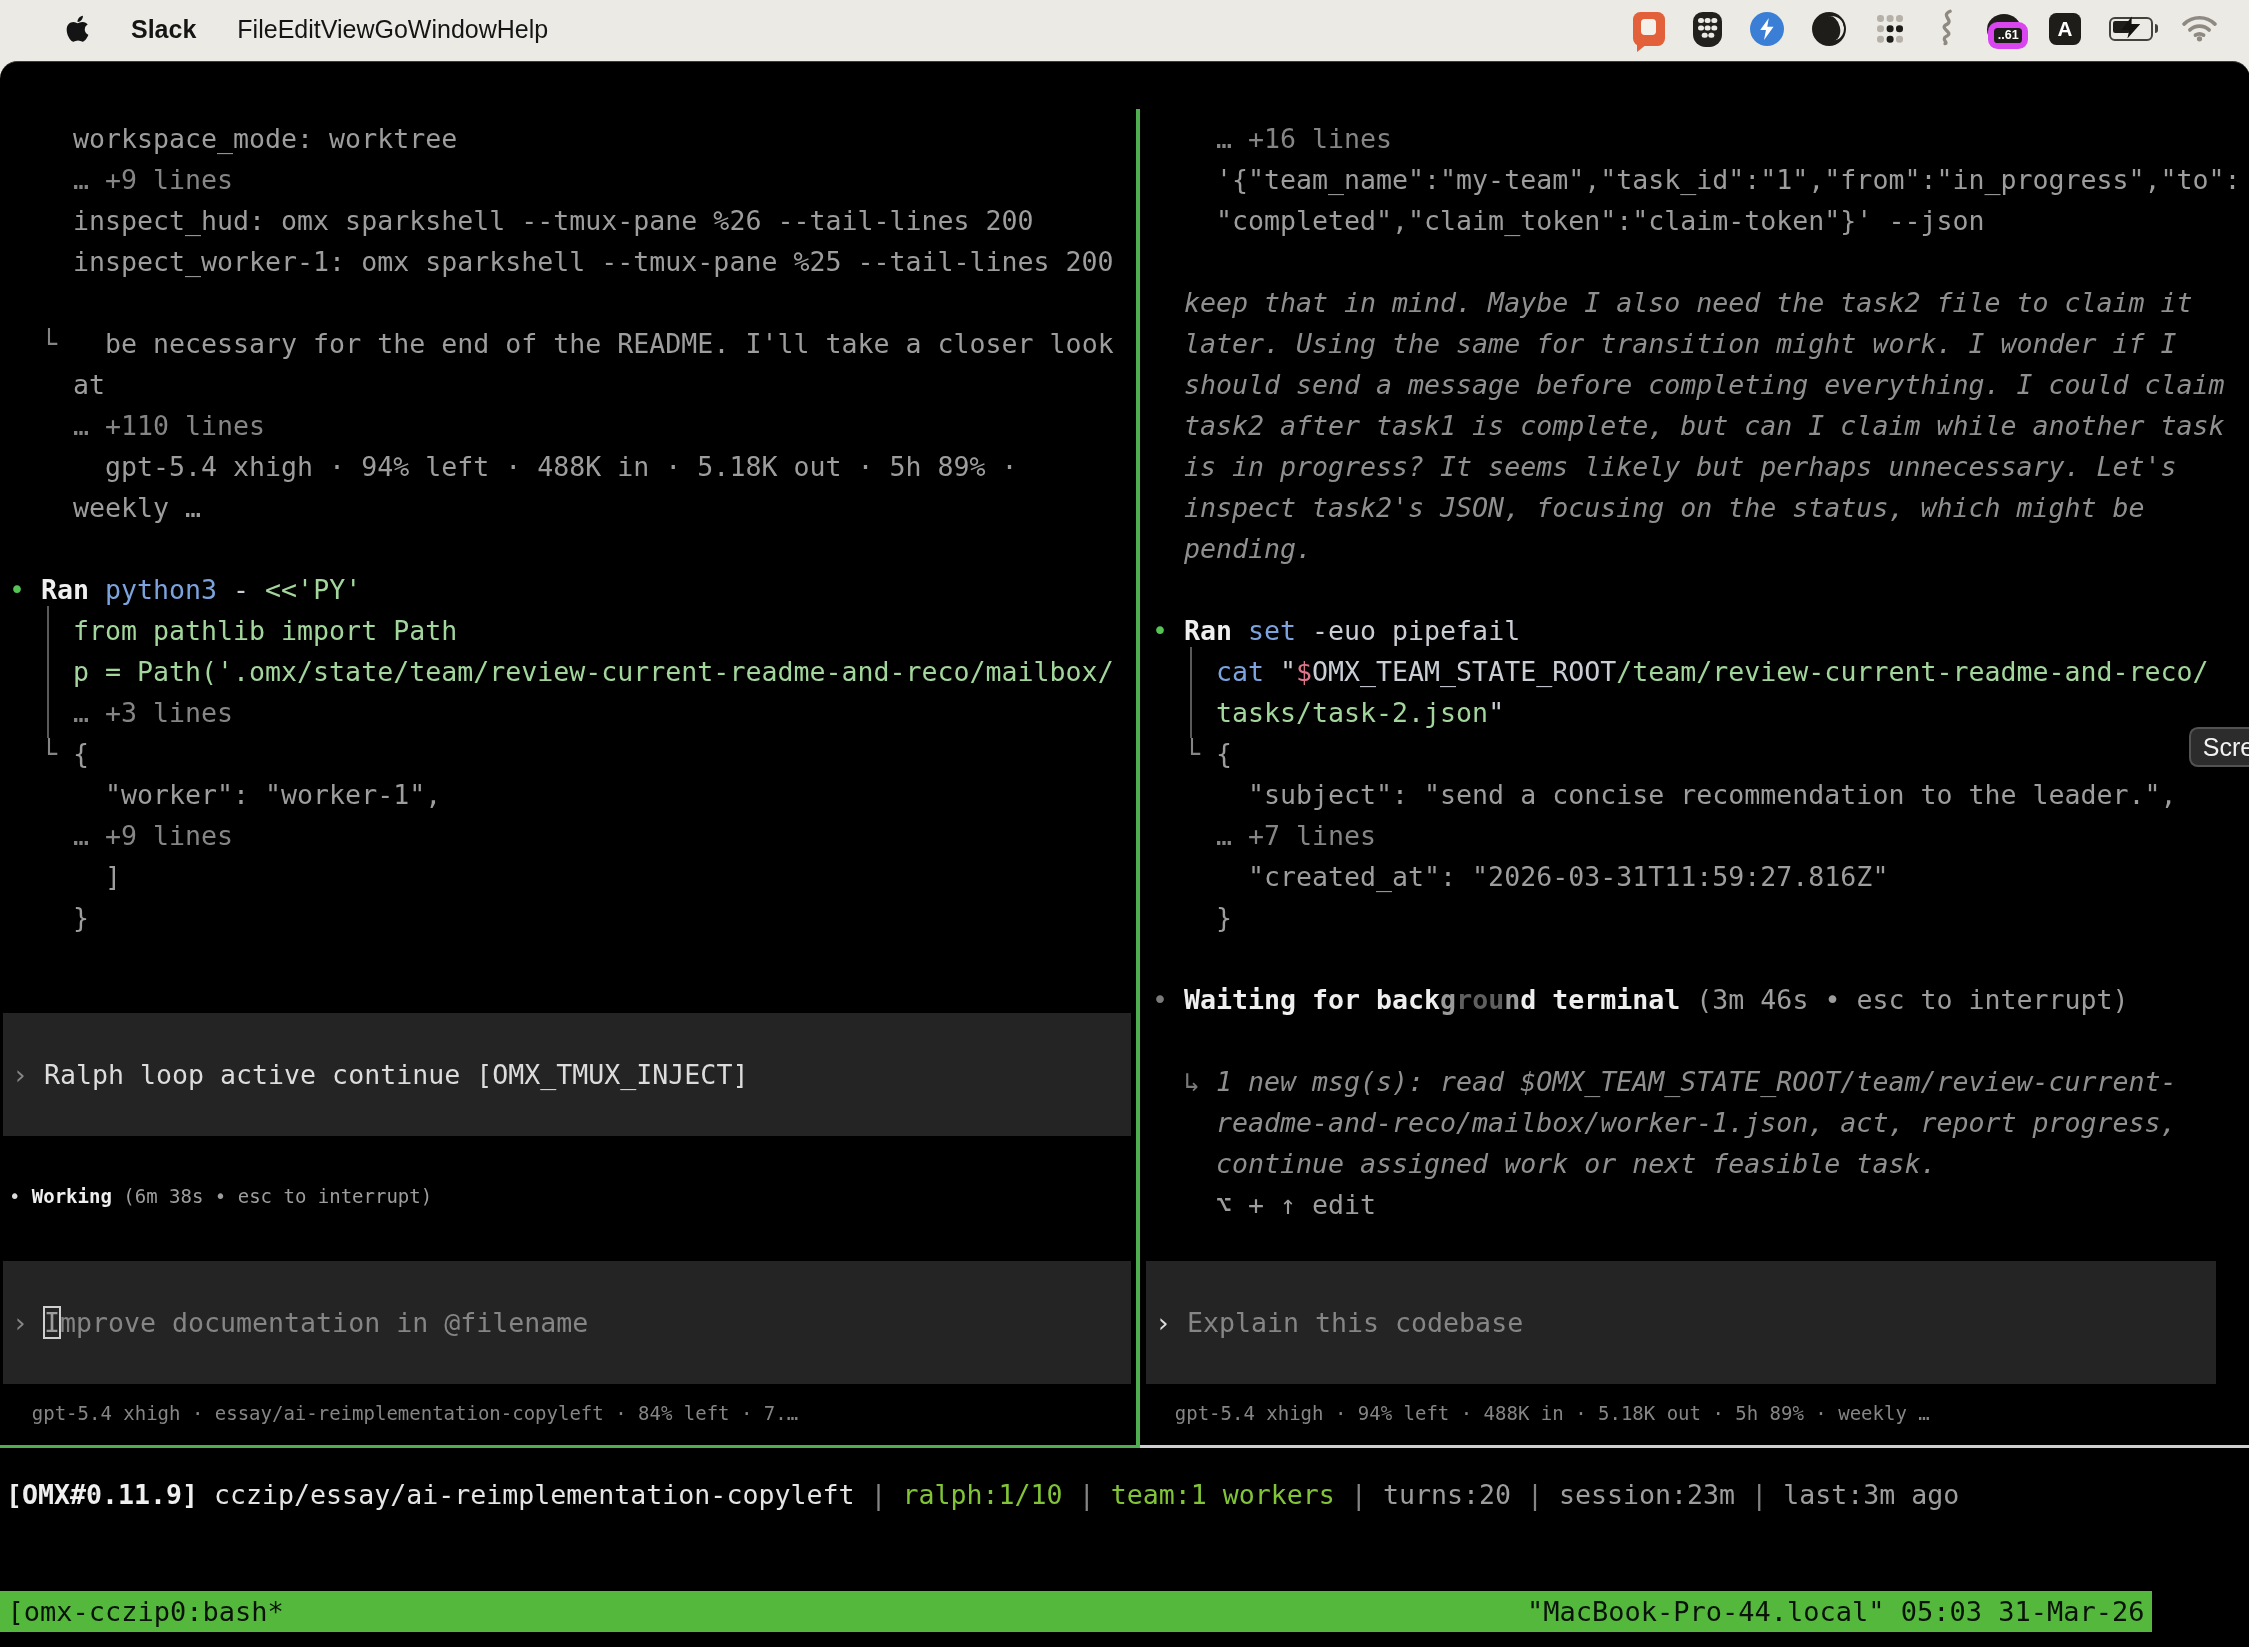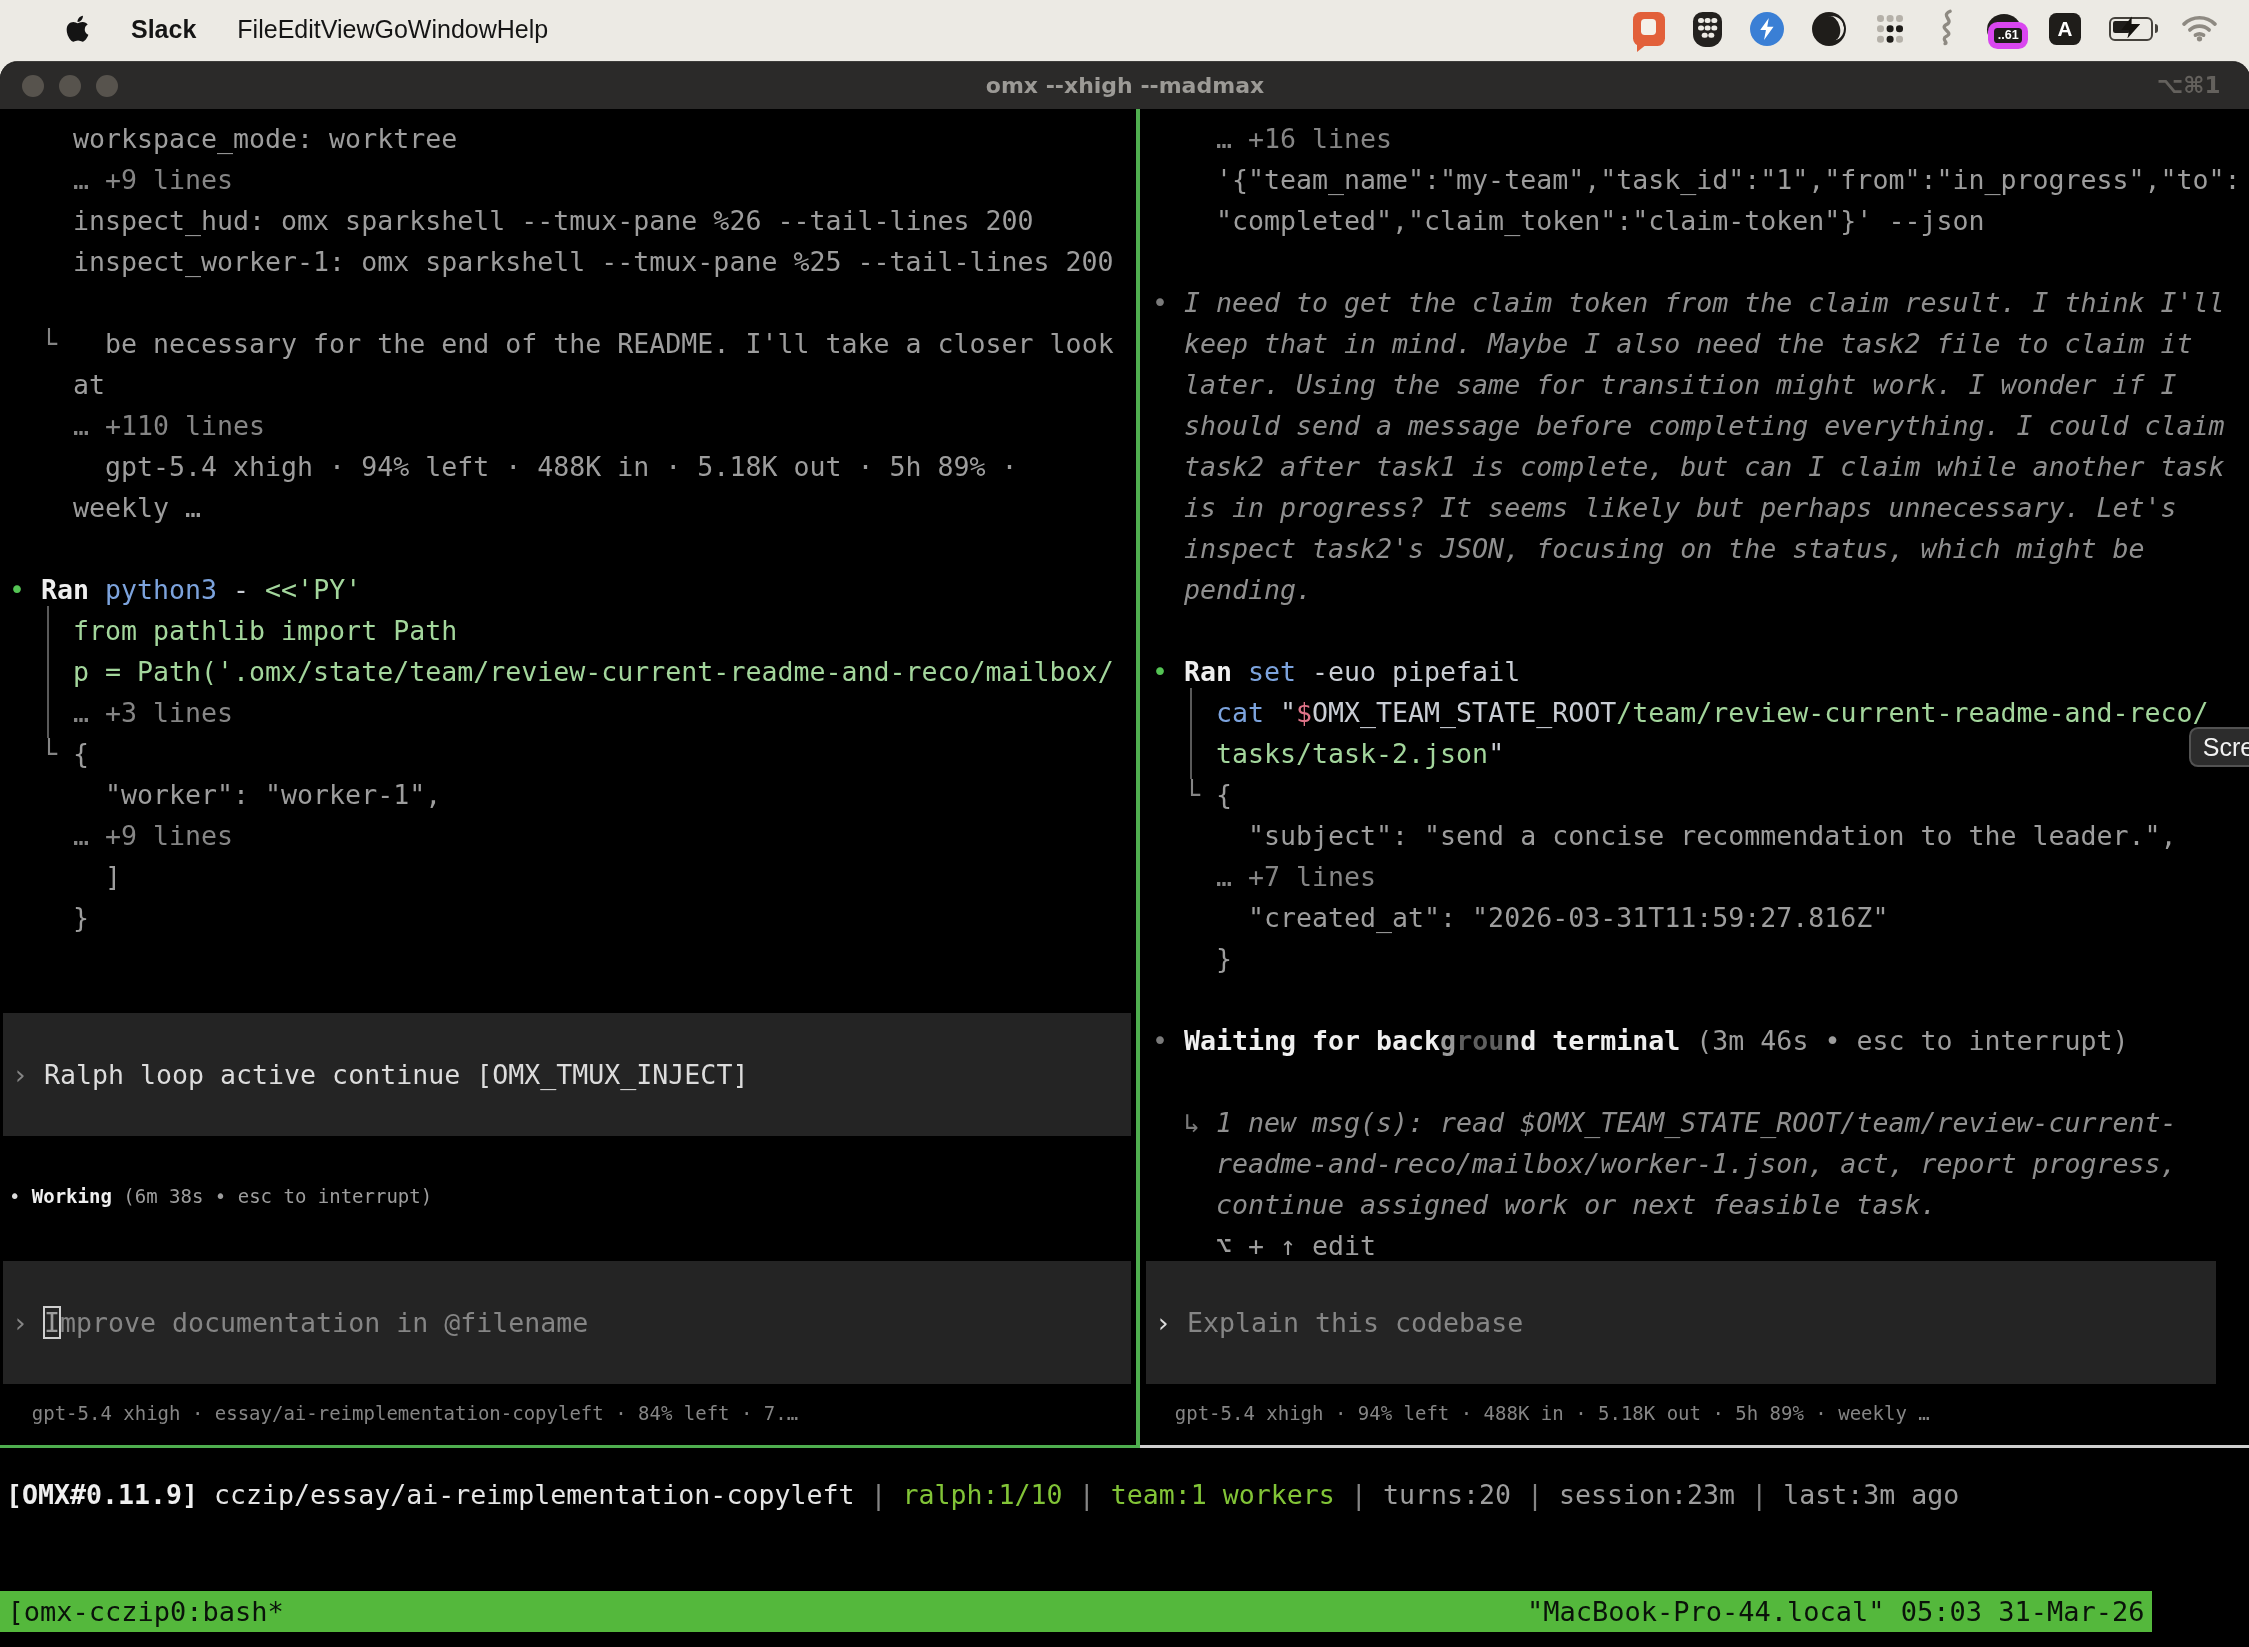--- a/index.html
+++ b/index.html
@@ -130,27 +130,20 @@
             <path d="M19.5 30 A10 10 0 0 1 30.5 30" stroke="#8e8a82" stroke-width="5" fill="none" stroke-linecap="round"></path>
             <circle cx="25" cy="35" r="3.6" fill="#8e8a82"></circle>
           </svg>
       </span>
     </div>
   </div>
 
   <div class="corner-strip"></div>
 
   <div class="window">
-    <div class="titlebar">
-      <span class="tl" style="left:22px"></span>
-      <span class="tl" style="left:59px"></span>
-      <span class="tl" style="left:96px"></span>
-      <div class="wtitle">omx --xhigh --madmax</div>
-      <div class="wshort">⌥⌘1</div>
-    </div>
 
     <div class="pane pane-left">
       <div class="rows">
           <div class="trow"><span class="seg g">    workspace_mode: worktree</span></div>
           <div class="trow"><span class="seg dim">    … +9 lines</span></div>
           <div class="trow"><span class="seg g">    inspect_hud: omx sparkshell --tmux-pane %26 --tail-lines 200</span></div>
           <div class="trow"><span class="seg g">    inspect_worker-1: omx sparkshell --tmux-pane %25 --tail-lines 200</span></div>
           <div class="trow"></div>
           <div class="trow"><span class="seg dim">  └   </span><span class="seg g">be necessary for the end of the README. I'll take a closer look</span></div>
           <div class="trow"><span class="seg g">    at</span></div>
@@ -179,21 +172,20 @@
     </div>
 
     <div class="vdiv"></div>
 
     <div class="pane pane-right">
       <div class="rows">
           <div class="trow"><span class="seg dim">    … +16 lines</span></div>
           <div class="trow"><span class="seg g">    '{"team_name":"my-team","task_id":"1","from":"in_progress","to":</span></div>
           <div class="trow"><span class="seg g">    "completed","claim_token":"claim-token"}' --json</span></div>
           <div class="trow"></div>
-          <div class="trow"><span class="seg dimb">• </span><span class="seg it">I need to get the claim token from the claim result. I think I'll</span></div>
           <div class="trow"><span class="seg it">  keep that in mind. Maybe I also need the task2 file to claim it</span></div>
           <div class="trow"><span class="seg it">  later. Using the same for transition might work. I wonder if I</span></div>
           <div class="trow"><span class="seg it">  should send a message before completing everything. I could claim</span></div>
           <div class="trow"><span class="seg it">  task2 after task1 is complete, but can I claim while another task</span></div>
           <div class="trow"><span class="seg it">  is in progress? It seems likely but perhaps unnecessary. Let's</span></div>
           <div class="trow"><span class="seg it">  inspect task2's JSON, focusing on the status, which might be</span></div>
           <div class="trow"><span class="seg it">  pending.</span></div>
           <div class="trow"></div>
           <div class="trow"><span class="seg bull">• </span><span class="seg wb">Ran </span><span class="seg blue">set </span><span class="seg lt">-euo pipefail</span></div>
           <div class="trow"><span class="seg guide">    </span><span class="seg blue">cat </span><span class="seg lt">"</span><span class="seg dpink">$</span><span class="seg lt">OMX_TEAM_STATE_ROOT</span><span class="seg grn">/team/review-current-readme-and-reco/</span></div>

